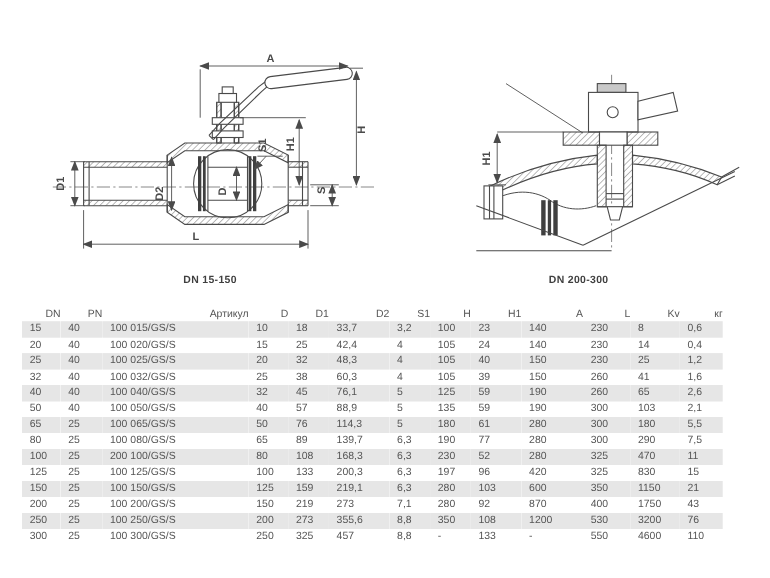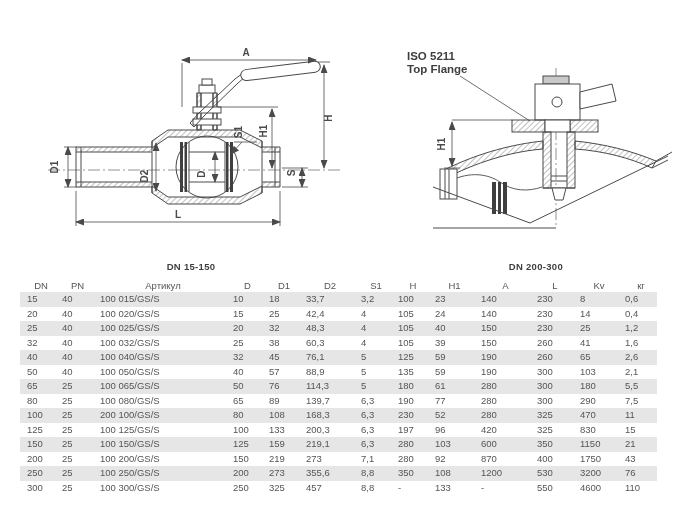--- a/index.html
+++ b/index.html
@@ -6,33 +6,33 @@
   #stage{
     position:relative;width:700px;height:525px;background:#ffffff;overflow:hidden;
     font-family:"Liberation Sans",sans-serif;color:#555;
   }
   svg{position:absolute;overflow:visible;}
   .svg-left{left:30px;top:15px;}
   .svg-right{left:400px;top:40px;}
   .dim-label{font-family:"Liberation Sans",sans-serif;font-size:10px;font-weight:bold;fill:#4a4a4a;}
   .caption{
     position:absolute;width:120px;text-align:center;font-size:9.5px;font-weight:bold;
-    color:#3f3f3f;letter-spacing:.3px;margin-top:12px;
+    color:#3f3f3f;letter-spacing:.3px;
   }
   .caption-left{left:131px;top:249px;}
-  .caption-right{left:443px;top:249px;text-align:right;}
+  .caption-right{left:466px;top:249px;}
   .iso-note{
     position:absolute;left:407px;top:50px;font-size:11.5px;font-weight:bold;color:#3f3f3f;
     line-height:13px;
   }
   .dim-table{
     position:absolute;left:20px;top:279px;width:637px;border-collapse:collapse;table-layout:fixed;
   }
   .dim-table th{
-    font-size:9.5px;font-weight:normal;color:#555;text-align:center;padding:0 0 0 7px;
+    font-size:9.5px;font-weight:normal;color:#555;text-align:right;padding:0 0 0 7px;
     height:13px;white-space:nowrap;overflow:hidden;
   }
   .dim-table td{
     font-size:9.5px;color:#555;text-align:left;padding:0 0 0 7px;height:14.5px;
     line-height:14.5px;white-space:nowrap;overflow:hidden;
   }
   .dim-table tr.stripe{background:#e6e6e6;}
 </style>
 </head>
 <body>
@@ -209,24 +209,20 @@
     </g>
 
     <g stroke="#4a4a4a" stroke-width="0.8" fill="none">
       <line x1="52" y1="80" x2="112" y2="80"></line>
       <line x1="44" y1="128" x2="60" y2="128"></line>
       <line x1="52" y1="82" x2="52" y2="126" marker-start="url(#arrS)" marker-end="url(#arrL)"></line>
     </g>
     <text class="dim-label" transform="rotate(-90 45 104)" x="45" y="104" text-anchor="middle">H1</text>
   </svg>
 
-  <div class="iso-note">
-    <div>ISO 5211</div>
-    <div>Top Flange</div>
-  </div>
   <div class="caption caption-left">DN 15-150</div>
   <div class="caption caption-right">DN 200-300</div>
 
   <table class="dim-table">
     <colgroup>
       <col style="width:35px">
         <col style="width:38px">
         <col style="width:133px">
       <col style="width:36px">
         <col style="width:37px">

